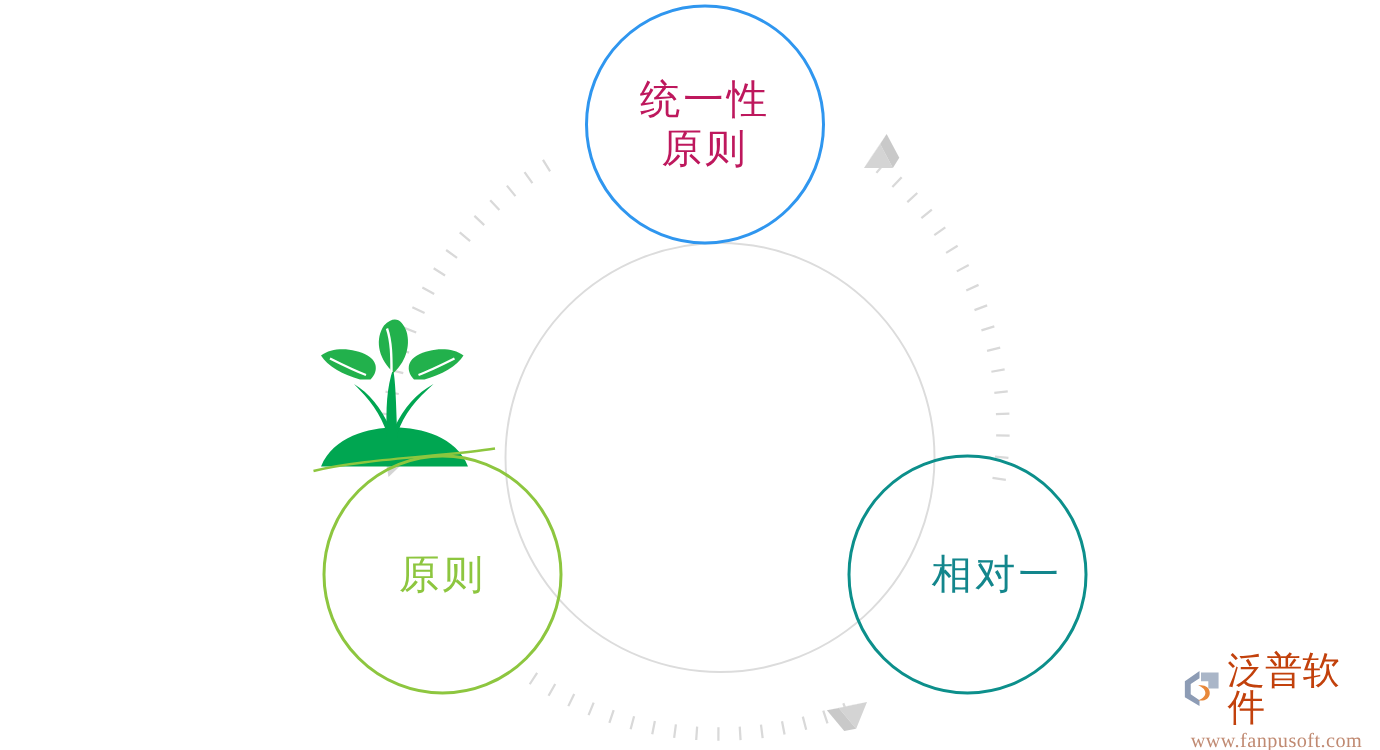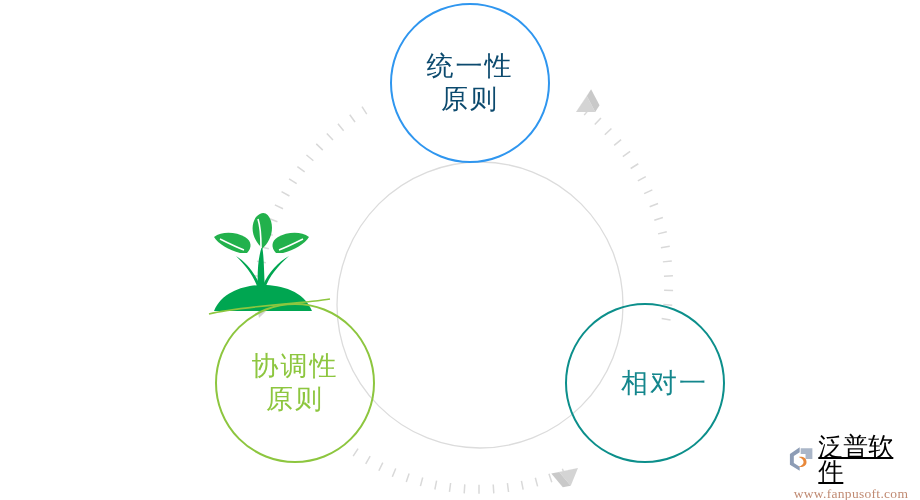--- a/index.html
+++ b/index.html
@@ -54,21 +54,21 @@
     letter-spacing: 2px;
     font-weight: 400;
     white-space: nowrap;
   }
 
   #node-unity {
     left: 390px;
     top: 3px;
     border-color: #2F96EF;
   }
-  #node-unity .label-line { color: #0c4a6e; }
+  #node-unity .label-line { color: #be185d; }
 
   #node-consistency {
     left: 565px;
     top: 303px;
     border-color: #0C8F8B;
   }
   #node-consistency .label-line { color: #13868c; margin-left: 39px; }
 
   #node-coordination {
     left: 215px;
@@ -89,25 +89,24 @@
     align-items: center;
     justify-content: center;
   }
   #watermark .wm-top {
     display: flex;
     align-items: center;
     gap: 3px;
   }
   #watermark .wm-text {
     font-size: 25px;
-    color: #000000;
+    color: #c2410c;
     font-family: "DejaVu Sans", sans-serif;
     letter-spacing: 0px;
     line-height: 1;
-    text-decoration: underline;
   }
   #watermark .wm-url {
     font-size: 13.5px;
     color: #c08a72;
     font-family: "Liberation Serif", serif;
     letter-spacing: 0.3px;
     margin-top: 2px;
   }
 </style>
 </head>
@@ -176,21 +175,20 @@
   <div class="node" id="node-unity">
     <span class="label-line">统一性</span>
     <span class="label-line">原则</span>
   </div>
 
   <div class="node" id="node-consistency">
     <span class="label-line">相对一</span>
   </div>
 
   <div class="node" id="node-coordination">
-    <span class="label-line">协调性</span>
     <span class="label-line">原则</span>
   </div>
 
   <div id="watermark">
     <div class="wm-top">
       <svg width="30" height="26" viewBox="0 0 30 26" xmlns="http://www.w3.org/2000/svg">
         <path d="M 14 1 L 4 8 L 4 19 L 14 25 L 14 21 L 8 17 L 8 10 L 14 6 Z" fill="#8d9cb5"></path>
         <path d="M 15 2 L 27 2 L 27 13 L 20 13 L 20 8 L 15 8 Z" fill="#aab6c8"></path>
         <path d="M 13 11 C 17 10 21 12 21 16 C 21 20 17 22 13 21 C 16 20 18 18 18 16 C 18 14 16 12 13 11 Z" fill="#e8883a"></path>
       </svg>

